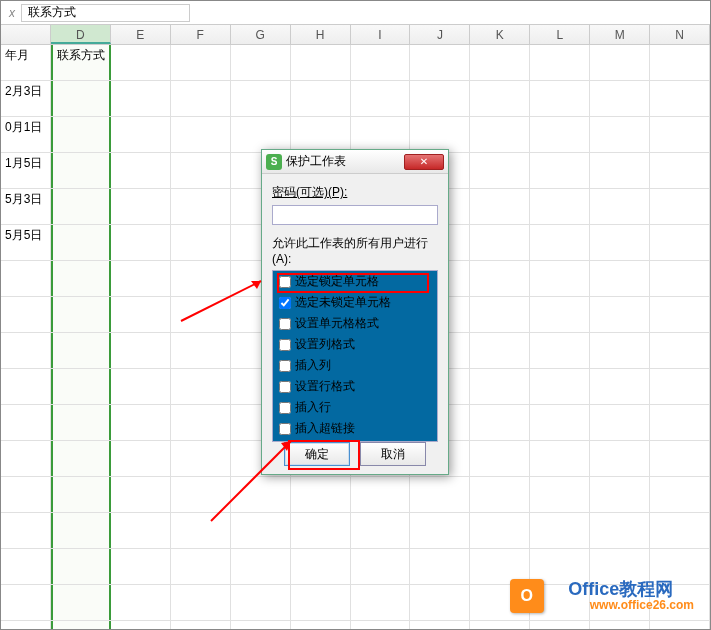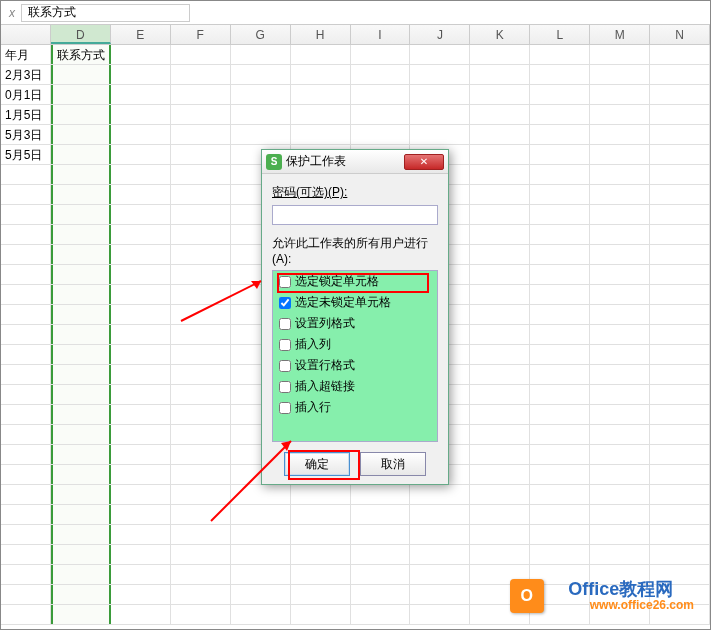--- a/index.html
+++ b/index.html
@@ -7,42 +7,42 @@
     
     .formula-bar { height: 24px; border-bottom: 1px solid #ccc; display: flex; align-items: center; padding: 2px; }
     .fx-label { padding: 0 6px; color: #888; font-style: italic; }
     .formula-input { border: 1px solid #ccc; height: 18px; padding: 0 6px; flex: 0 0 120px; font-size: 12px; }
     
     .col-headers { display: flex; height: 20px; border-bottom: 1px solid #ccc; background: linear-gradient(#f8f8f8,#eee); }
     .col-headers .ch { border-right: 1px solid #ccc; text-align: center; line-height: 20px; color: #555; }
     .ch.active { background: #d0e8d0; border-bottom: 2px solid #4a9; }
     
     .grid { position: relative; }
-    .row { display: flex; height: 20px; border-bottom: 1px solid #e0e0e0; }
+    .row { display: flex; height: 36px; border-bottom: 1px solid #e0e0e0; }
     .cell { border-right: 1px solid #e0e0e0; padding: 0 4px; line-height: 20px; white-space: nowrap; overflow: hidden; }
     .sel-col { border-left: 2px solid #3a9b3a; border-right: 2px solid #3a9b3a; background: #fafcf8; }
     .hdr-cell { text-align: center; }
     
     
     .wA { width: 50px; } .wD,.wE,.wF,.wG,.wH,.wI,.wJ,.wK,.wL,.wM,.wN { width: 60px; }
     
     .dialog { position: absolute; top: 148px; left: 260px; width: 188px; background: #f0f0f0; border: 1px solid #6a8; box-shadow: 2px 2px 10px rgba(0,0,0,.4); }
     .titlebar { display: flex; align-items: center; height: 24px; padding: 0 4px; background: linear-gradient(#fff,#e8e8e8); border-bottom: 1px solid #ccc; }
     .titlebar .icon { width: 16px; height: 16px; background: #4caf50; border-radius: 3px; display: flex; align-items: center; justify-content: center; color: #fff; font-weight: bold; font-size: 10px; margin-right: 4px; }
     .titlebar .title { flex: 1; }
     .close-btn { width: 40px; height: 16px; background: linear-gradient(#e57373,#c62828); border: 1px solid #a02020; border-radius: 2px; color: #fff; text-align: center; line-height: 14px; font-size: 10px; cursor: pointer; }
     .dlg-body { padding: 10px 10px 8px; position: relative; }
     .pwd-label { margin-bottom: 4px; text-decoration: underline; }
     .pwd-input { width: 100%; height: 20px; border: 1px solid #aac; padding: 0 4px; margin-bottom: 10px; }
     .perm-label { margin-bottom: 4px; }
-    .perm-list { border: 1px solid #aac; background: #86efac; height: 172px; overflow-y: auto; position: relative; }
+    .perm-list { border: 1px solid #aac; background: #0369a1; height: 172px; overflow-y: auto; position: relative; }
     .perm-item { display: flex; align-items: center; padding: 2px 6px; gap: 4px; }
     .perm-item input[type=checkbox] { width: 12px; height: 12px; }
     .redbox1 { position: absolute; border: 2px solid red; left: 4px; top: 2px; width: 152px; height: 20px; pointer-events: none; }
-    .btn-row { display: flex; gap: 10px; justify-content: center; margin-top: 10px; }
+    .btn-row { display: flex; gap: 10px; justify-content: center; }
     .btn { width: 66px; height: 24px; border: 1px solid #88a; background: linear-gradient(#fff,#e8e8e8); cursor: pointer; font-size: 12px; }
     .btn.primary { border: 1px solid #4a90d0; box-shadow: inset 0 0 0 1px #cde; }
     .redbox2 { position: absolute; border: 2px solid red; left: 26px; bottom: 4px; width: 72px; height: 30px; pointer-events: none; }
     
     .arrow { position: absolute; pointer-events: none; }
     .arrow svg line { stroke: red; stroke-width: 2; }
     .arrow svg polygon { fill: red; }
     
     .watermark { position: absolute; bottom: 16px; right: 16px; display: flex; align-items: center; gap: 4px; }
     .wm-icon { width: 34px; height: 34px; background: #ff8c1a; border-radius: 4px; display: flex; align-items: center; justify-content: center; color: #fff; font-weight: bold; font-size: 16px; box-shadow: 1px 1px 3px rgba(0,0,0,.3); }
@@ -497,37 +497,41 @@
       <div class="perm-item">
           <input type="checkbox" style="">
           <span>选定锁定单元格</span>
         </div>
       <div class="perm-item">
           <input type="checkbox" checked="" style="">
           <span>选定未锁定单元格</span>
         </div>
       <div class="perm-item">
           <input type="checkbox" style="">
+          <span>设置单元格格式</span>
+        </div>
+      <div class="perm-item">
+          <input type="checkbox" style="">
           <span>设置列格式</span>
         </div>
       <div class="perm-item">
           <input type="checkbox" style="">
           <span>插入列</span>
         </div>
       <div class="perm-item">
           <input type="checkbox" style="">
           <span>设置行格式</span>
         </div>
       <div class="perm-item">
           <input type="checkbox" style="">
+          <span>插入行</span>
+        </div>
+      <div class="perm-item">
+          <input type="checkbox" style="">
           <span>插入超链接</span>
-        </div>
-      <div class="perm-item">
-          <input type="checkbox" style="">
-          <span>插入行</span>
         </div>
     </div>
     <div class="btn-row">
       <button class="btn primary">确定</button>
       <button class="btn">取消</button>
     </div>
     <div class="redbox2"></div>
   </div>
 </div>
 

